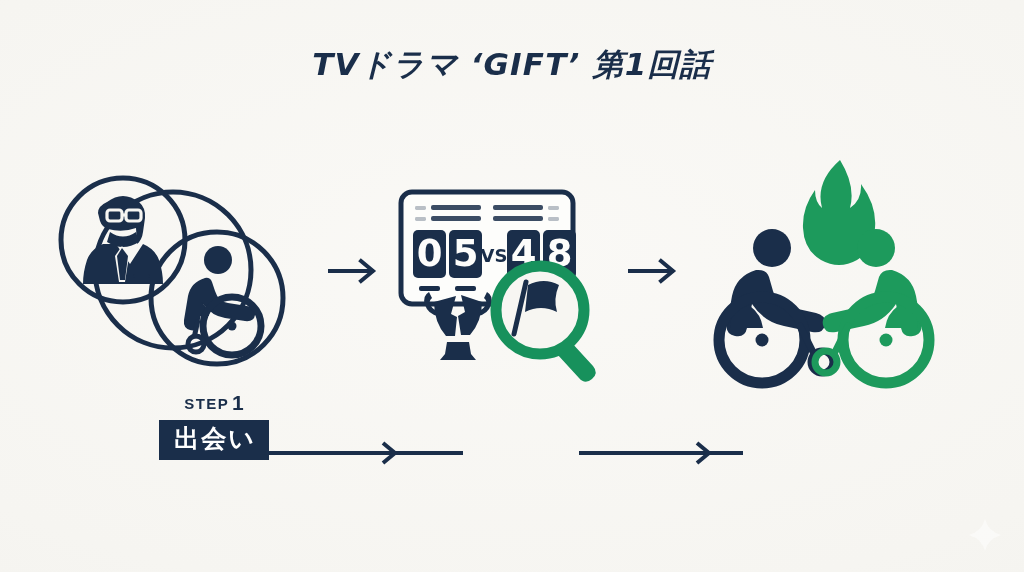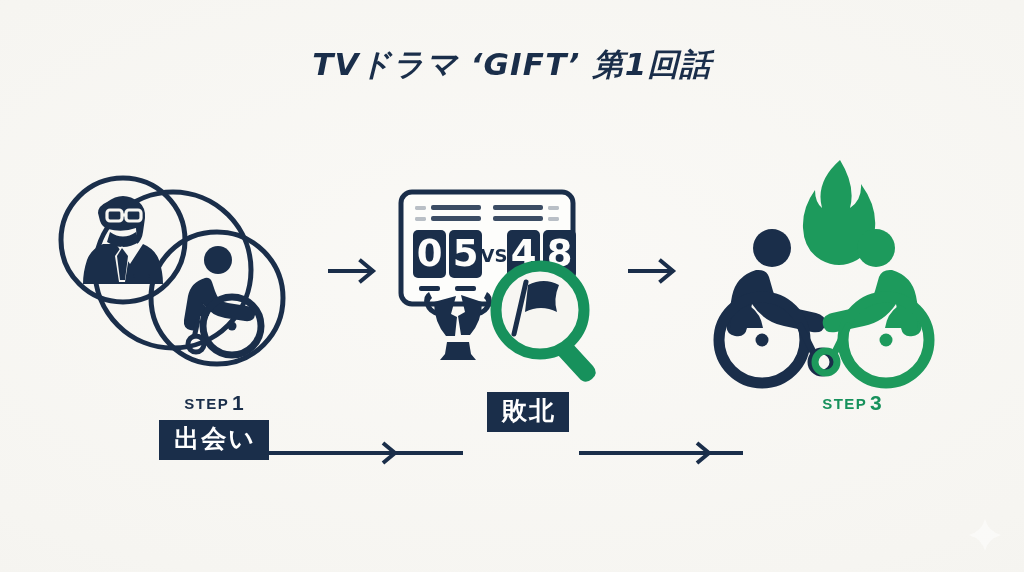--- a/index.html
+++ b/index.html
@@ -304,27 +304,23 @@
     </div>
 
     <div class="step" id="step-1">
       <div class="step-eyebrow eyebrow-navy">
         <span>STEP</span><span class="num">1</span>
       </div>
       <span class="step-badge badge-navy">出会い</span>
     </div>
 
     <div class="step" id="step-2">
-      <span class="step-badge badge-navy">敗北</span>
     </div>
 
     <div class="step" id="step-3">
-      <div class="step-eyebrow eyebrow-green">
-        <span>STEP</span><span class="num">3</span>
-      </div>
     </div>
   </div>
 
   <div class="watermark">
     <svg width="34" height="34" viewBox="0 0 34 34">
       <path d="M17 1 q3 12 16 16 q-13 4 -16 16 q-3 -12 -16 -16 q13 -4 16 -16 z" fill="#ffffff" opacity="0.9"></path>
     </svg>
   </div>
 
 </div>

